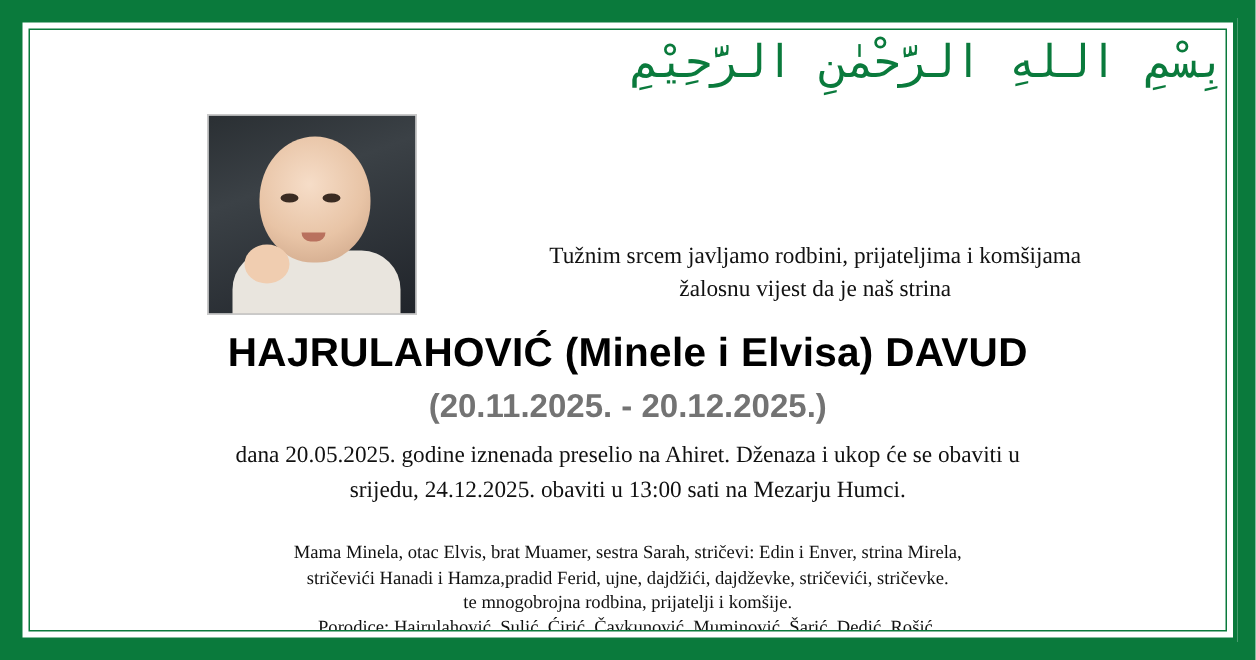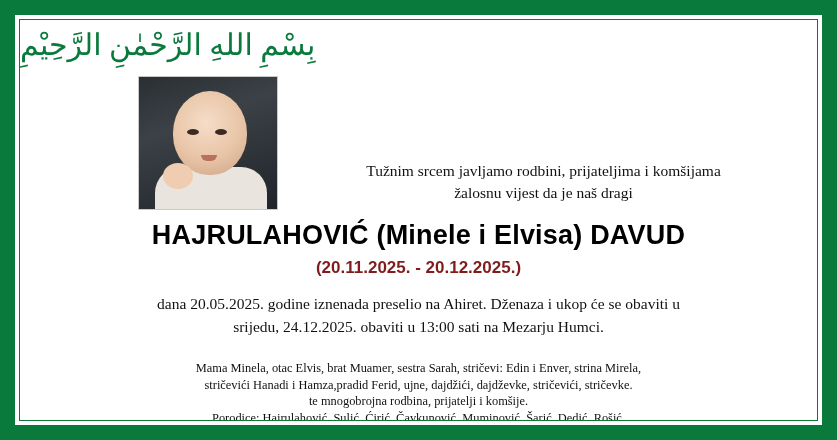--- a/index.html
+++ b/index.html
@@ -42,25 +42,25 @@
     border: 1px solid #0a7a3c;
     overflow: hidden;
   }
 
   
   .bismillah {
     position: absolute;
     top: 8px;
     left: 0;
     right: 0;
-    text-align: left;
+    text-align: right;
     color: #0a7a3c;
     font-size: 30px;
     line-height: 1.1;
-    font-family: Liberation Serif, serif;
+    font-family: Liberation Mono, monospace;
     direction: rtl;
     letter-spacing: -1px;
   }
 
   
   .photo {
     position: absolute;
     left: 118px;
     top: 56px;
     width: 138px;
@@ -143,22 +143,22 @@
   }
 
   .dates {
     position: absolute;
     left: 0;
     right: 0;
     top: 238px;
     text-align: center;
     font-family: "Liberation Sans", sans-serif;
     font-weight: bold;
-    font-size: 17px;
-    color: #7f1d1d;
+    font-size: 22px;
+    color: #737373;
   }
 
   
   .body-text {
     position: absolute;
     left: 120px;
     right: 120px;
     top: 272px;
     text-align: center;
     font-size: 15.5px;
@@ -203,21 +203,21 @@
         <div class="baby-body"></div>
         <div class="baby-head"></div>
         <div class="eye-l"></div>
         <div class="eye-r"></div>
         <div class="mouth"></div>
         <div class="hand"></div>
       </div>
 
       <div class="intro">
         <div>Tužnim srcem javljamo rodbini, prijateljima i komšijama</div>
-        <div>žalosnu vijest da je naš dragi</div>
+        <div>žalosnu vijest da je naš strina</div>
       </div>
 
       <div class="name">HAJRULAHOVIĆ (Minele i Elvisa) DAVUD</div>
 
       <div class="dates">(20.11.2025.  -  20.12.2025.)</div>
 
       <div class="body-text">
         <span>dana 20.05.2025. godine iznenada preselio na Ahiret. Dženaza i ukop će se</span>
         <span>obaviti u srijedu, </span><b>24.12.2025</b><span>. obaviti u </span><b>13:00</b><span> sati na </span><b>Mezarju Humci</b><span>.</span>
       </div>

